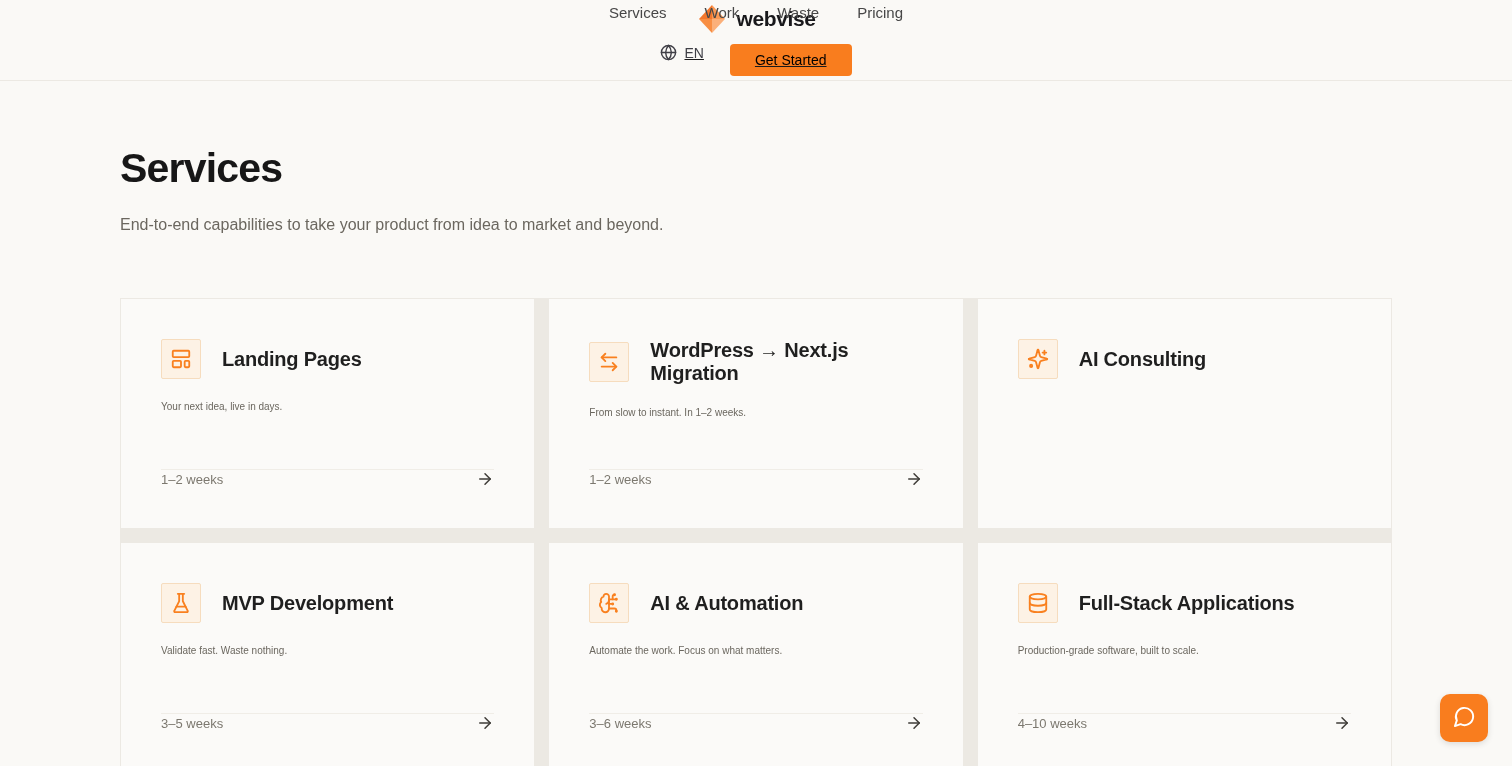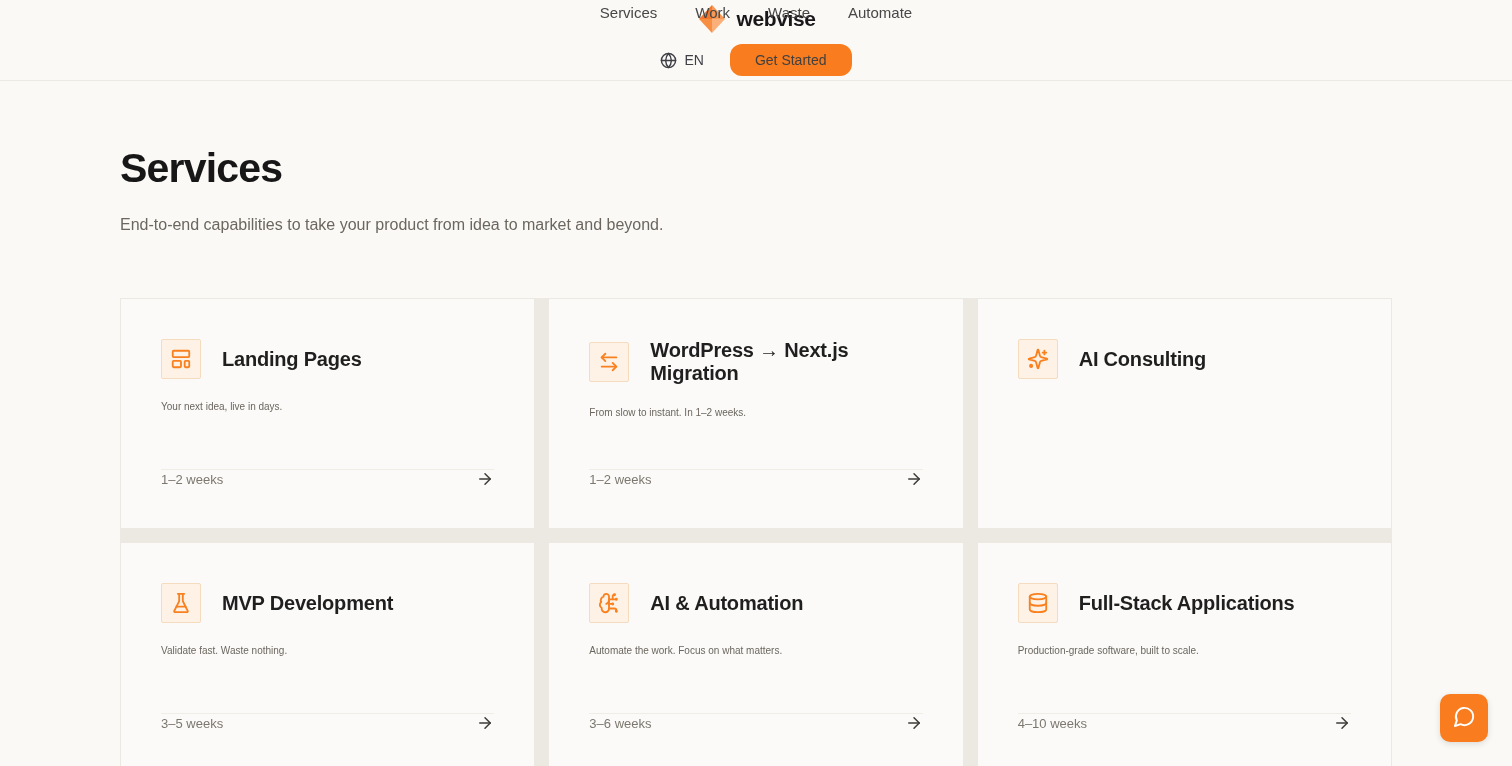--- a/index.html
+++ b/index.html
@@ -49,33 +49,33 @@
     transform:translateX(-50%);
     display:flex;
     gap:38px;
   }
   nav a{
     text-decoration:none;
     color:var(--nav-gray);
     font-size:15px;
     cursor:pointer;
   }
-  .header-right{display:flex;align-items:center;gap:26px;}
+  .header-right{display:flex;align-items:flex-start;gap:26px;text-decoration:underline;}
   .lang{display:flex;align-items:center;gap:7px;cursor:pointer;color:#3F3F46;font-size:14px;}
   .lang svg{display:block;}
   .cta-btn{
     background:var(--accent);
-    color:#404040;
+    color:#000000;
     border:none;
     font-family:inherit;
     font-size:14px;
     font-weight:500;
     padding:0 25px;
     height:32px;
-    border-radius:12px;
+    border-radius:4px;
     cursor:pointer;
   }
   
   main{padding:64px 120px 0;}
   h1{
     font-size:41px;
     font-weight:600;
     letter-spacing:-0.8px;
     color:#171717;
     margin-bottom:24px;
@@ -150,21 +150,21 @@
           <polygon points="28,15 15,29 15,15" fill="#FBB07A"></polygon>
         </svg>
       </span>
       <span class="logo-text">webvise</span>
     </div>
 
     <nav id="nav">
         <a>Services</a>
         <a>Work</a>
         <a>Waste</a>
-        <a>Automate</a>
+        <a>Pricing</a>
       </nav>
 
     <div class="header-right">
       <div class="lang">
         <span>
           <svg width="17" height="17" viewBox="0 0 24 24" fill="none" stroke="#3F3F46" stroke-width="2" stroke-linecap="round" stroke-linejoin="round">
             <circle cx="12" cy="12" r="10"></circle>
             <path d="M12 2a14.5 14.5 0 0 0 0 20 14.5 14.5 0 0 0 0-20"></path>
             <path d="M2 12h20"></path>
           </svg>

